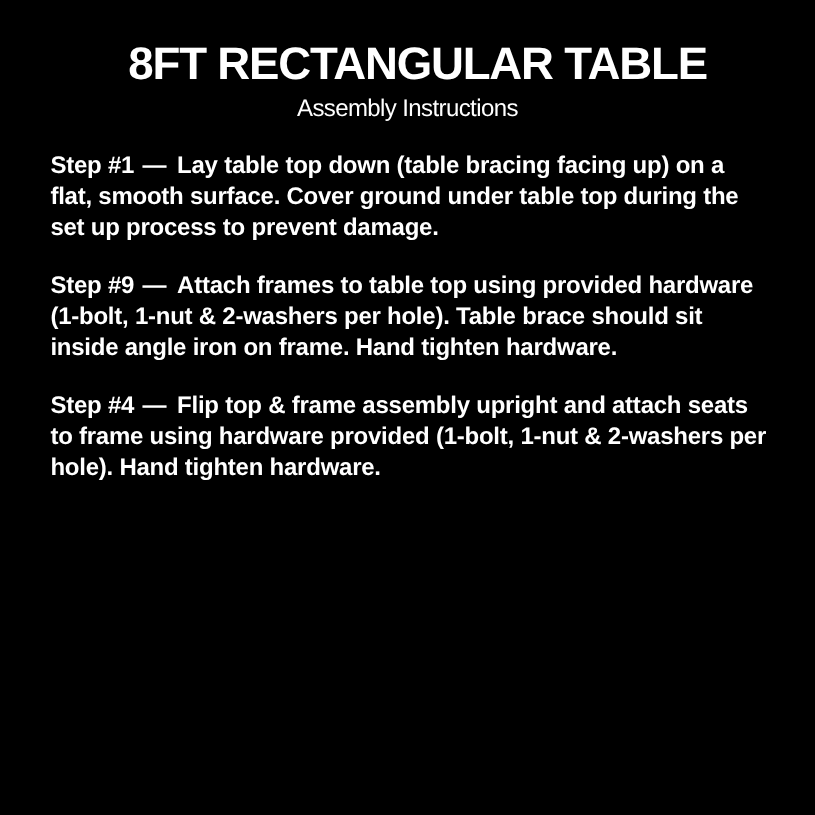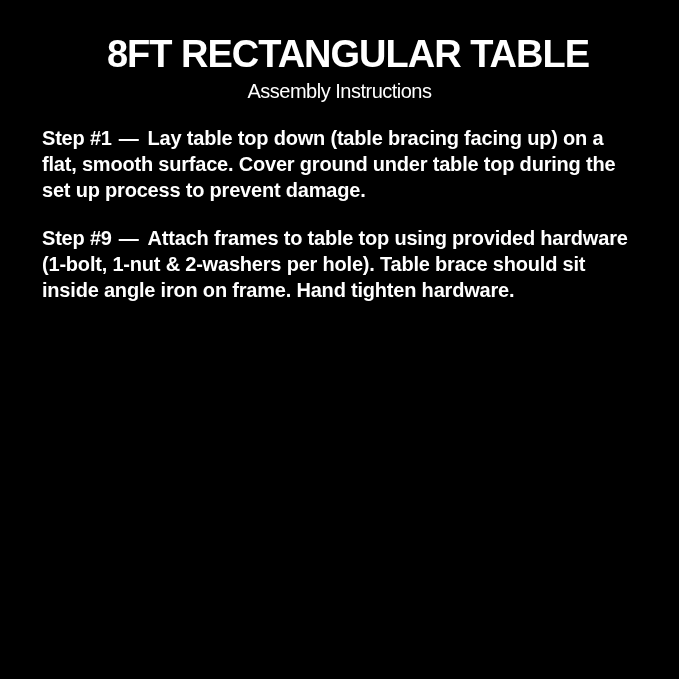--- a/index.html
+++ b/index.html
@@ -56,15 +56,16 @@
 <div class="page">
   <h1 class="page-title">8FT RECTANGULAR TABLE</h1>
   <h2 class="page-subtitle">Assembly Instructions</h2>
 
   <div class="steps">
     <p class="step"><span>Step #1</span><span class="dash">—</span><span>Lay table top down (table bracing facing up) on a flat, smooth surface. Cover ground under table top during the set up process to prevent damage.</span></p>
 
     <p class="step"><span>Step #9</span><span class="dash">—</span><span>Attach frames to table top using provided hardware (1-bolt, 1-nut &amp; 2-washers per hole). Table brace should sit inside angle iron on frame. Hand tighten hardware.</span></p>
 
 
+    <p class="step"><span>Step #4</span><span class="dash">—</span><span>Flip top &amp; frame assembly upright and attach seats to frame using hardware provided (1-bolt, 1-nut &amp; 2-washers per hole). Hand tighten hardware.</span></p>
 
   </div>
 </div>
 
 </body></html>

